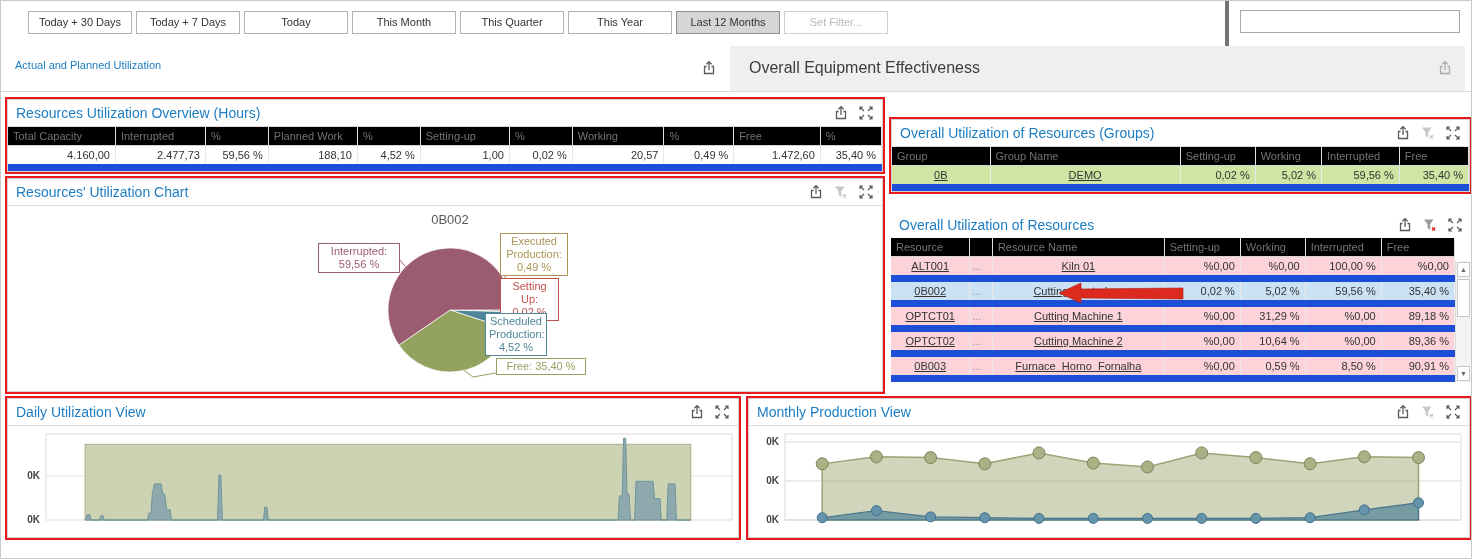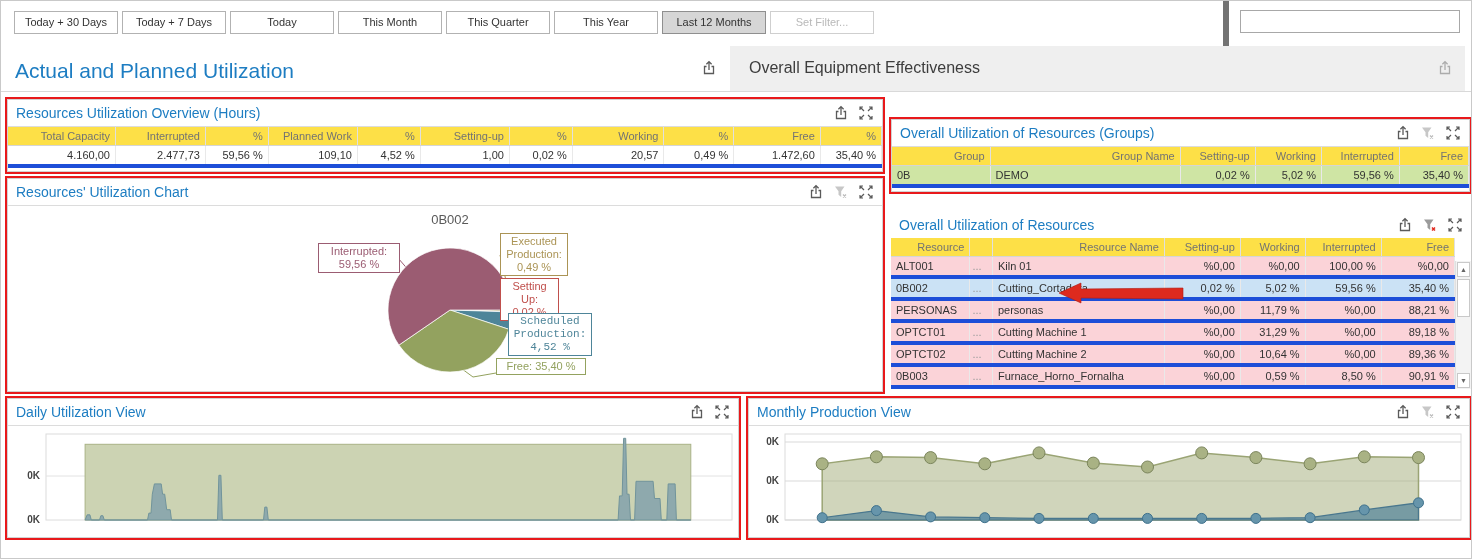--- a/index.html
+++ b/index.html
@@ -2,57 +2,57 @@
 <html><head>
 <meta charset="utf-8">
 <style>
   * { box-sizing: border-box; margin: 0; padding: 0; }
   body { font-family: "Liberation Sans", sans-serif; background: #fff; }
   #canvas { position: relative; width: 1472px; height: 559px; background: #fff;
             border: 1px solid #c9c9c9; overflow: hidden; }
 
   
   #toolbar { position: absolute; left: 0; top: 0; width: 1228px; height: 45px;
-             border-right: 6px solid #737373; padding: 10px 0 0 13px; white-space: nowrap; }
+             border-right: 4px solid #737373; padding: 10px 0 0 27px; white-space: nowrap; }
   .tb-btn { display: inline-block; width: 104px; height: 23px; line-height: 21px; margin-right: 4px;
             border: 1px solid #b2b2b2; background: #fff; text-align: center; font-size: 11px;
             color: #333; cursor: default; }
   .tb-btn.sel { background: #d6d6d6; border-color: #8f8f8f; }
   .tb-btn.dis { color: #b9b9b9; border-color: #cfcfcf; }
   #toolbar-right { position: absolute; right: 0; top: 0; width: 243px; height: 45px; }
   #combo { position: absolute; right: 11px; top: 9px; width: 220px; height: 23px;
            border: 1px solid #a8a8a8; background: #fff; }
 
   
   #tabrow { position: absolute; left: 0; top: 45px; width: 1472px; height: 46px;
             border-bottom: 1px solid #d9d9d9; background: #fff; }
-  #tab-active-label { position: absolute; left: 14px; top: 13px; font-size: 21px; color: #1d7dc2; }
+  #tab-active-label { position: absolute; left: 14px; top: 13px; font-size: 11px; color: #1d7dc2; }
   #tab-active-export { position: absolute; left: 700px; top: 14px; }
   #tab-oee { position: absolute; left: 729px; top: 0; width: 735px; height: 45px; background: #efefef; }
   #tab-oee .lbl { position: absolute; left: 19px; top: 13px; font-size: 16px; color: #3d3d3d; }
   #tab-oee .icn-faint { position: absolute; right: 12px; top: 14px; opacity: .45; }
 
   
   .panel { position: absolute; background: #fff; border: 1px solid #d2d2d2; }
   .panel.red { box-shadow: 0 0 0 2px #e8191b; }
   .panel.noborder { border: none; }
   .phead { display: flex; align-items: center; height: 27px; padding: 0 8px; }
   .phead .ttl { font-size: 14px; color: #1d7dc2; flex: 1 1 auto; }
   .phead .icons { display: flex; gap: 9px; align-items: center; }
   .pdiv { border-bottom: 1px solid #dcdcdc; }
   .icn { width: 16px; height: 16px; display: inline-block; cursor: pointer; }
 
   
   table { width: 100%; border-collapse: collapse; table-layout: fixed; }
-  th { font-weight: normal; font-size: 11px; color: #737373; text-align: right; padding: 3px 5px;
-       border-right: 1px solid #e0e0e0; border-bottom: 1px solid #d5d5d5; background: #fde047;
+  th { font-weight: normal; font-size: 11px; color: #737373; text-align: left; padding: 3px 5px;
+       border-right: 1px solid #e0e0e0; border-bottom: 1px solid #d5d5d5; background: #000000;
        overflow: hidden; white-space: nowrap; }
   td { font-size: 11px; color: #333; padding: 3px 5px; border-right: 1px solid #e9e9e9;
-       border-bottom: 4px solid #1d4ed8; text-align: right; overflow: hidden; white-space: nowrap; }
-  td.l { text-align: left; }
+       border-bottom: 7px solid #1d4ed8; text-align: right; overflow: hidden; white-space: nowrap; }
+  td.l { text-align: center; text-decoration: underline; }
   td.dots { color: #999; text-align: left; padding-left: 2px; }
   tr.green td { background: #cfe5a4; }
   tr.pink td  { background: #fbd3d8; }
   tr.selblue td { background: #cbe2f5; }
 
   
   #res-wrap { position: relative; padding-right: 16px; }
   #res-scroll { position: absolute; right: 0; top: 23px; bottom: 0; width: 16px;
                 background: #f3f3f3; border-left: 1px solid #e0e0e0; }
   #res-scroll .btn { position: absolute; left: 1px; width: 13px; height: 15px; background: #fff;
@@ -145,21 +145,21 @@
             <th>%</th>
             <th>Free</th>
             <th>%</th>
           </tr>
         </thead>
         <tbody>
           <tr>
             <td>4.160,00</td>
             <td>2.477,73</td>
             <td>59,56 %</td>
-            <td>109,10</td>
+            <td>188,10</td>
             <td>4,52 %</td>
             <td>1,00</td>
             <td>0,02 %</td>
             <td>20,57</td>
             <td>0,49 %</td>
             <td>1.472,60</td>
             <td>35,40 %</td>
           </tr>
         </tbody>
     </table>
@@ -257,21 +257,21 @@
           <path d="M442,104L390.9,139.1A62,62 0 1 1 504.0,104.0Z" fill="#9b5c72" stroke="#fff" stroke-width="0.7"></path>
         </svg>
       <div id="pie-labels">
           <div class="pie-label" style="left: 310px; top: 37px; width: 82px; border-color: rgb(155, 92, 114); color: rgb(155, 92, 114);">Interrupted:
 59,56 %</div>
           <div class="pie-label" style="left: 492px; top: 27px; width: 68px; border-color: rgb(171, 148, 85); color: rgb(171, 148, 85);">Executed
 Production:
 0,49 %</div>
           <div class="pie-label" style="left: 492px; top: 72px; width: 59px; border-color: rgb(192, 80, 77); color: rgb(192, 80, 77);">Setting Up:
 0,02 %</div>
-          <div class="pie-label" style="left: 500px; top: 107px; width: 84px; border-color: rgb(78, 133, 153); color: rgb(78, 133, 153); font-family: Liberation Mono, monospace;">Scheduled
+          <div class="pie-label" style="left: 477px; top: 107px; width: 62px; border-color: rgb(78, 133, 153); color: rgb(78, 133, 153);">Scheduled
 Production:
 4,52 %</div>
           <div class="pie-label" style="left: 488px; top: 152px; width: 90px; border-color: rgb(147, 162, 95); color: rgb(147, 162, 95);">Free: 35,40 %</div>
         </div>
     </div>
   </div>
 
   <div class="panel noborder" style="left:890px;top:210px;width:580px;height:182px;">
     <div class="phead">
       <span class="ttl">Overall Utilization of Resources</span>
@@ -327,29 +327,20 @@
               <td>%0,00</td>
             </tr>
             <tr class="selblue">
               <td class="l">0B002</td>
               <td class="dots">...</td>
               <td class="l">Cutting_Cortadora</td>
               <td>0,02 %</td>
               <td>5,02 %</td>
               <td>59,56 %</td>
               <td>35,40 %</td>
-            </tr>
-            <tr class="pink">
-              <td class="l">PERSONAS</td>
-              <td class="dots">...</td>
-              <td class="l">personas</td>
-              <td>%0,00</td>
-              <td>11,79 %</td>
-              <td>%0,00</td>
-              <td>88,21 %</td>
             </tr>
             <tr class="pink">
               <td class="l">OPTCT01</td>
               <td class="dots">...</td>
               <td class="l">Cutting Machine 1</td>
               <td>%0,00</td>
               <td>31,29 %</td>
               <td>%0,00</td>
               <td>89,18 %</td>
             </tr>

